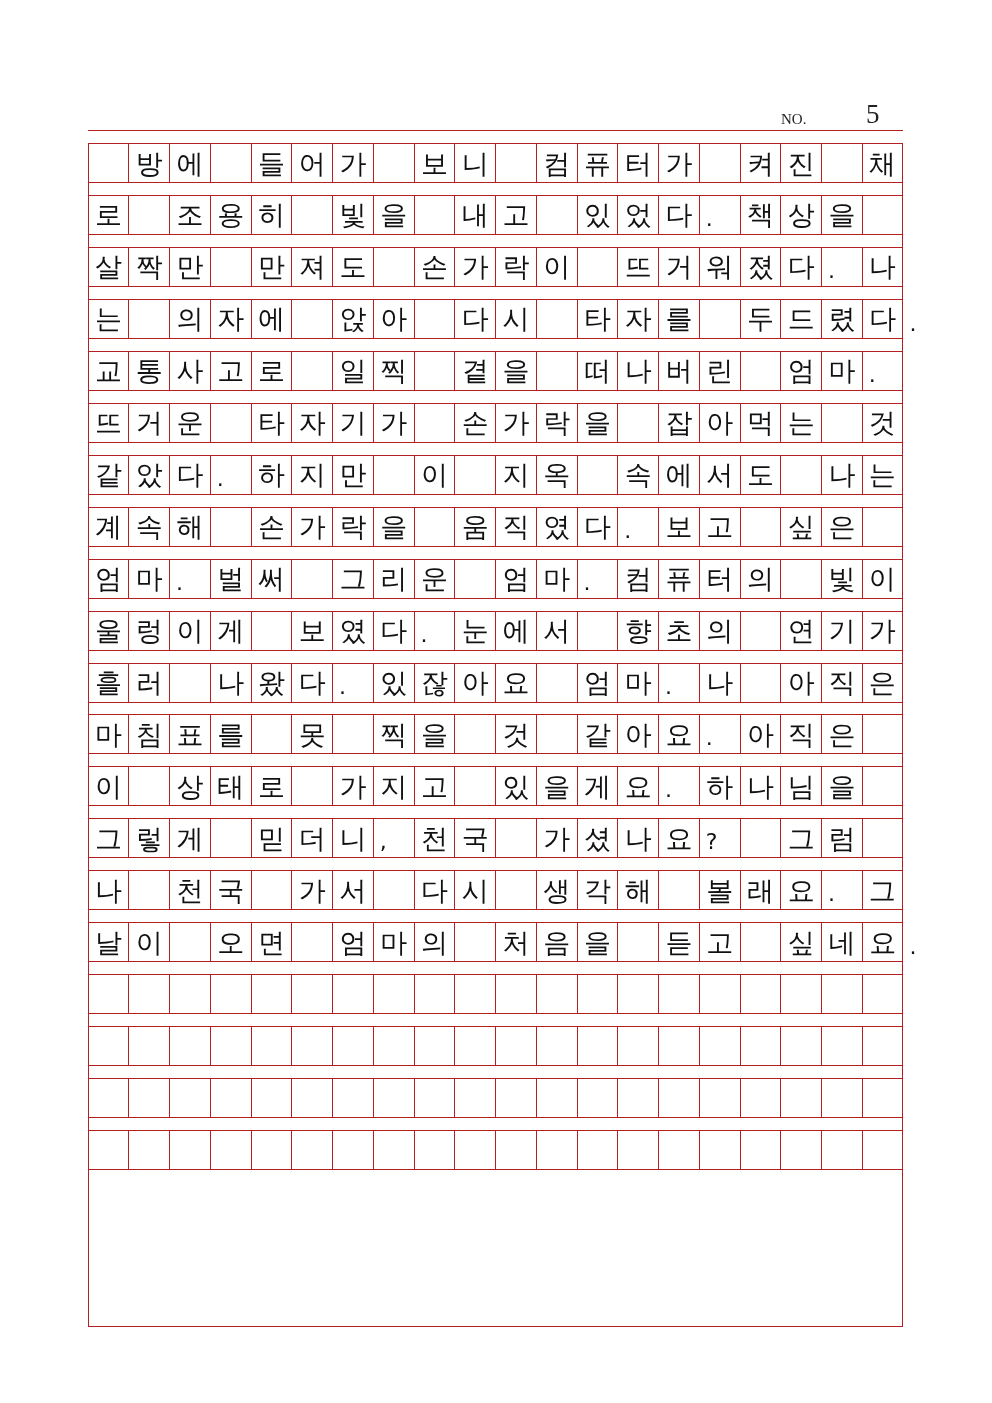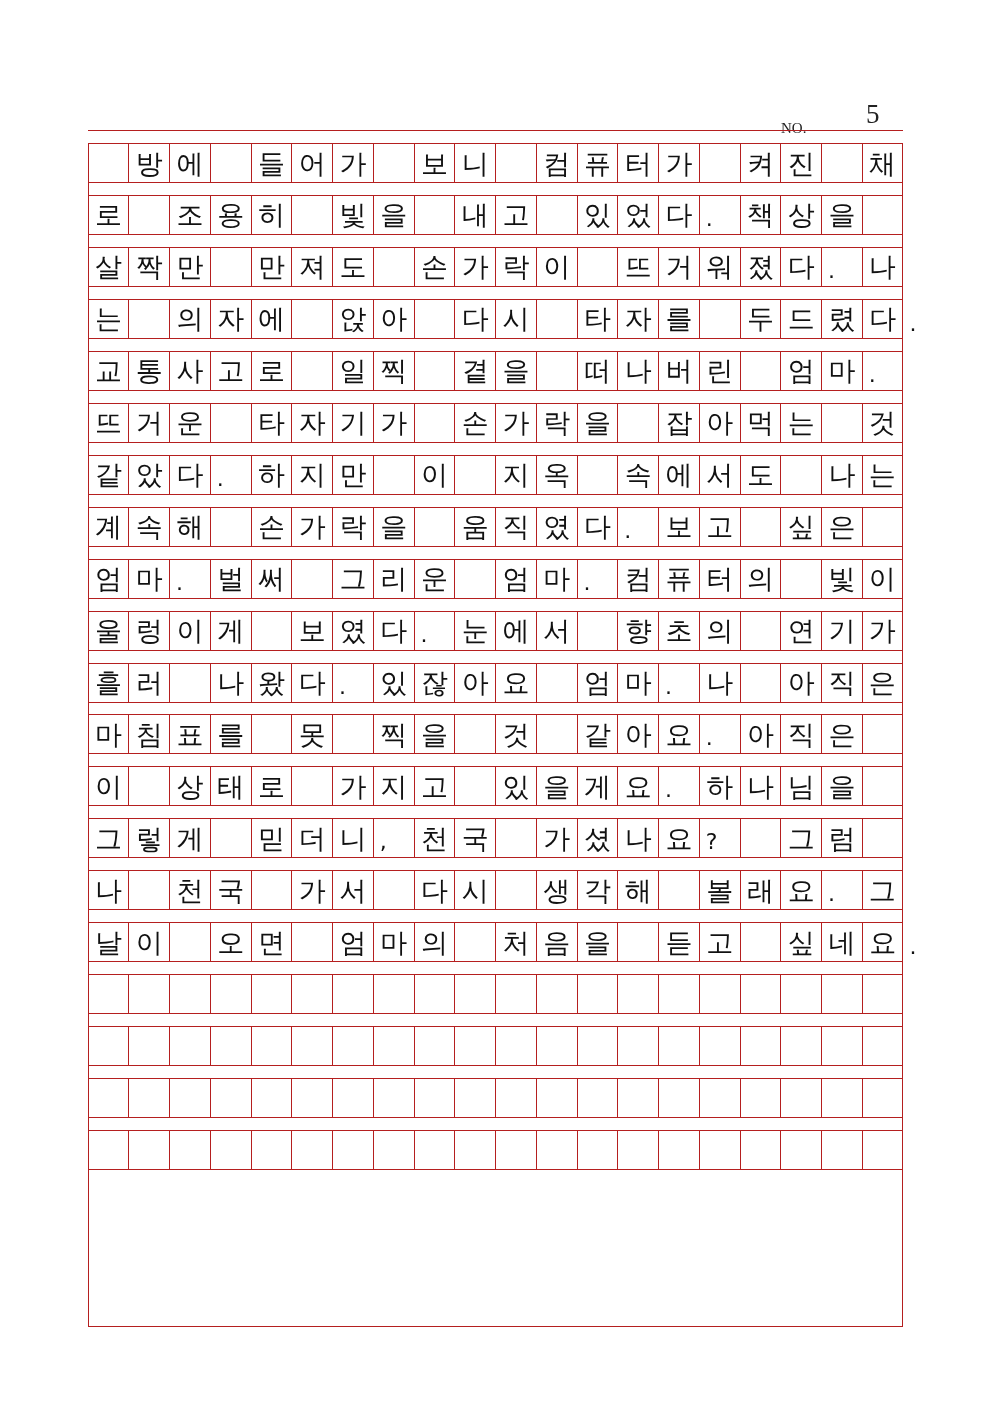--- a/index.html
+++ b/index.html
@@ -1,18 +1,18 @@
 <!DOCTYPE html>
 <html><head>
 <meta charset="utf-8">
 <style>
   html, body { margin: 0; padding: 0; background: #ffffff; }
   body { width: 992px; height: 1403px; position: relative; overflow: hidden;
          font-family: "DejaVu Sans", sans-serif; }
-  .page-no-label { position: absolute; left: 781px; top: 120px; font-family: "Liberation Serif", serif;
+  .page-no-label { position: absolute; left: 781px; top: 111px; font-family: "Liberation Serif", serif;
                    font-size: 15px; color: #222; }
   .page-no-value { position: absolute; left: 866px; top: 99px; font-family: "Liberation Serif", serif;
                    font-size: 27px; color: #222; }
   .header-line { position: absolute; left: 88px; top: 130px; width: 815px; height: 0;
                  border-top: 1.4px solid #b51f1f; }
   .sheet { position: absolute; left: 88px; top: 143px; width: 815px; height: 1184px;
            border-left: 1.4px solid #b51f1f; border-right: 1.4px solid #b51f1f;
            border-bottom: 1.4px solid #b51f1f; box-sizing: border-box; }
   .row { position: absolute; left: 0; width: 815px; height: 40px; display: flex;
          border-top: 1.4px solid #b51f1f; border-bottom: 1.4px solid #b51f1f; box-sizing: border-box; margin-left:-1.4px; }

